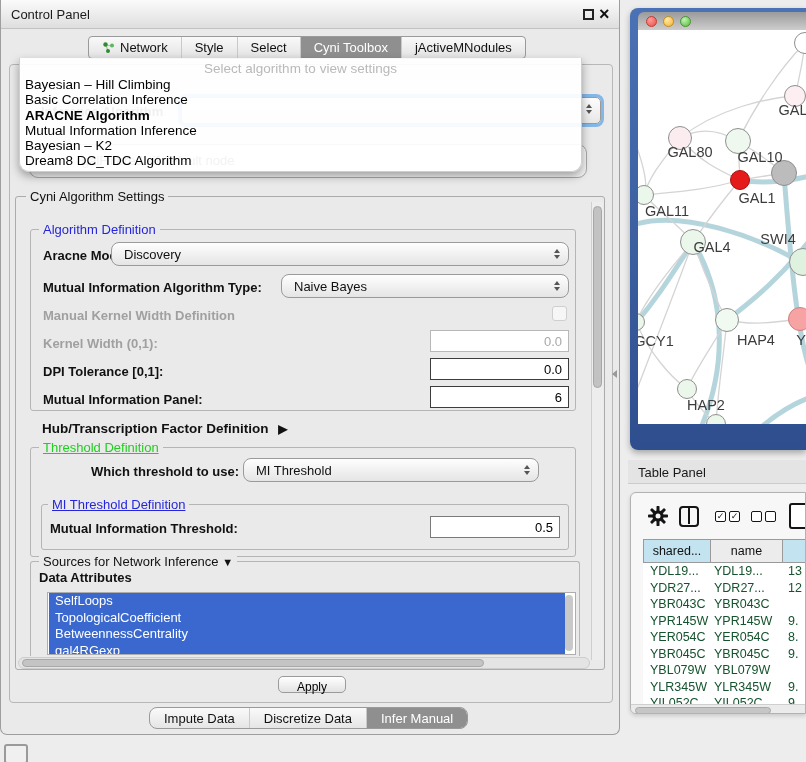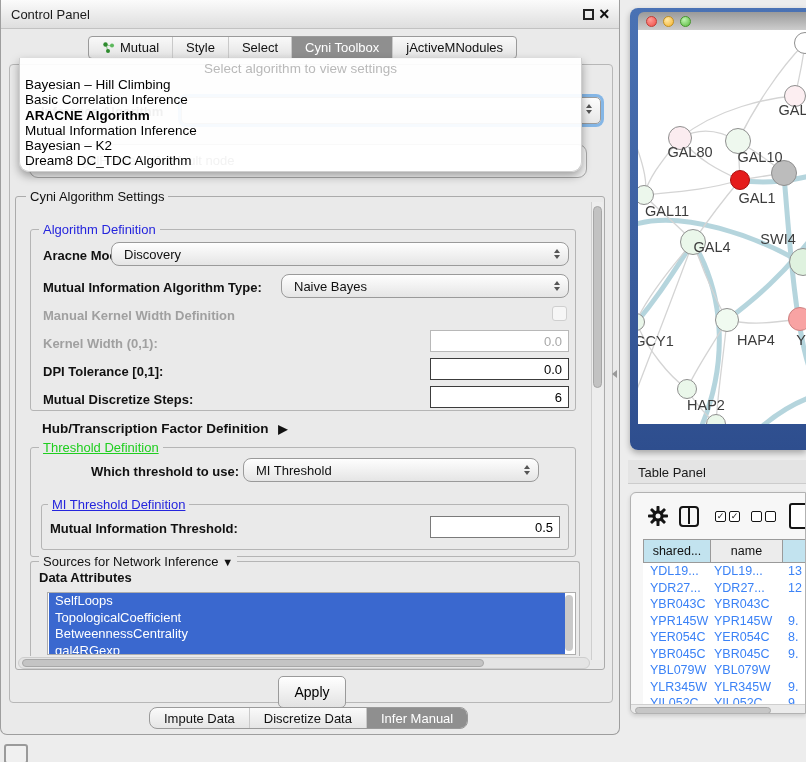--- a/index.html
+++ b/index.html
@@ -56,21 +56,21 @@
 
   .vscroll { position:absolute; right:1px; top:5px; width:12px; height:458px; background:#ededed; border-left:1px solid #cfcfcf; }
   .vthumb { position:absolute; left:1px; top:4px; width:9px; height:182px; background:#c2c2c2; border:1px solid #a6a6a6; border-radius:5px; }
   .hscroll { position:absolute; left:2px; top:460px; width:572px; height:12px; background:#e4e4e4; border:1px solid #cdcdcd; border-radius:6px; }
   .hthumb { position:absolute; left:3px; top:1px; width:462px; height:8px; background:#c4c4c4; border:1px solid #a8a8a8; border-radius:4px; }
 
   .attr-list { position:absolute; left:16px; top:30px; width:529px; height:63px; background:#fff; border:1px solid #adadad; overflow:hidden; }
   .attr-item { height:16.5px; line-height:16.5px; font-size:13px; padding-left:6px; margin-left:1px; width:516px; background:#3a68cf; color:#fff; white-space:nowrap; }
   .attr-scroll { position:absolute; right:2px; top:2px; width:8px; height:56px; background:#c9c9c9; border-radius:4px; }
 
-  .apply-btn { left:277px; top:676px; width:68px; height:32px; border:1px solid #9a9a9a; border-radius:5px; background:linear-gradient(#ffffff,#e2e2e2); font-size:14px; text-align:center; line-height:21px; }
+  .apply-btn { left:277px; top:676px; width:68px; height:17px; border:1px solid #9a9a9a; border-radius:5px; background:linear-gradient(#ffffff,#e2e2e2); font-size:12px; text-align:center; line-height:21px; }
 
   .btabs { left:148px; top:707px; height:22px; display:inline-flex; border:1px solid #9a9a9a; border-radius:8px; overflow:hidden; background:linear-gradient(#fafafa,#e5e5e5); }
   .btab { padding:0 14px; font-size:13px; line-height:21px; border-left:1px solid #c9c9c9; white-space:nowrap; }
   .btab:first-child { border-left:none; }
   .btab.sel { background:#8f8f8f; color:#fff; }
 
   .splitter-arr { left:612px; top:370px; width:0; height:0; border-top:4px solid transparent; border-bottom:4px solid transparent; border-right:5px solid #9a9a9a; }
   .mini-win { left:4px; top:744px; width:24px; height:20px; border:2px solid #9a9a9a; border-radius:3px; background:#f0f0f0; }
 
   
@@ -94,21 +94,21 @@
   .cb-pair { position:absolute; display:flex; gap:3px; }
   .cb { width:11px; height:11px; border:1.6px solid #141414; border-radius:2px; font-size:9px; line-height:9px; text-align:center; color:#141414; background:#fff; }
   .doc-ic { left:158px; top:10px; width:24px; height:26px; border:2.5px solid #141414; border-radius:3px; background:#fff; }
   .tbl-head { position:absolute; left:12px; top:46px; display:grid; grid-template-columns:68px 72px 60px; height:24px; }
   .th { border:1px solid #9a9a9a; border-left:none; font-size:12.5px; text-align:center; line-height:22px; color:#111; overflow:hidden; white-space:nowrap; }
   .th:first-child { border-left:1px solid #9a9a9a; }
   .th.blue { background:#c2e3ef; }
   .th.gray { background:#ececec; }
   .tbl-body { position:absolute; left:12px; top:70px; width:164px; height:141px; overflow:hidden; background:#fff; }
   .tr { display:grid; grid-template-columns:68px 72px 60px; height:16.5px; }
-  .td { font-size:12.5px; line-height:16.5px; white-space:nowrap; overflow:hidden; color:#3b82f6; }
+  .td { font-size:12.5px; line-height:16.5px; white-space:nowrap; overflow:hidden; color:#14532d; }
   .td.c1 { padding-left:7px; } .td.c2 { padding-left:3px; } .td.c3 { padding-left:5px; }
   .tp-hscroll { position:absolute; left:0px; top:211px; width:176px; height:11px; background:#ebebeb; border-top:1px solid #cfcfcf; }
   .tp-hthumb { position:absolute; left:4px; top:1.5px; width:136px; height:7px; background:#c6c6c6; border:1px solid #aaaaaa; border-radius:4px; }
 </style>
 </head>
 <body>
 
 <div class="abs cpanel">
   <div class="abs titlebar">
     <div class="abs cp-title">Control Panel</div>
@@ -118,21 +118,21 @@
 
   <div class="abs tabstrip">
     <div class="tab">
       <svg width="13" height="13">
         <line x1="4" y1="4" x2="10" y2="5" stroke="#9acb9a" stroke-width="1.2"></line>
         <line x1="4" y1="4" x2="6" y2="10" stroke="#9acb9a" stroke-width="1.2"></line>
         <circle cx="3.5" cy="3.5" r="2.2" fill="#2e8b2e"></circle>
         <circle cx="10" cy="4.5" r="2" fill="#5cb85c"></circle>
         <circle cx="6" cy="10" r="2" fill="#2e8b2e"></circle>
       </svg>
-      <span>Mutual</span>
+      <span>Network</span>
     </div>
     <div class="tab">
         <span>Style</span>
       </div>
     <div class="tab">
         <span>Select</span>
       </div>
     <div class="tab sel">
         <span>Cyni Toolbox</span>
       </div>
@@ -194,21 +194,21 @@
 
       <div class="flabel dis" style="left:12px;top:78px;">Manual Kernel Width Definition</div>
       <div class="checkbox" style="left:521px;top:76px;"></div>
 
       <div class="flabel dis" style="left:12px;top:106px;">Kernel Width (0,1):</div>
       <input class="numfield dis" style="left: 399px; top: 100px; width: 139px;" readonly="" value="0.0">
 
       <div class="flabel" style="left:12px;top:134px;">DPI Tolerance [0,1]:</div>
       <input class="numfield en" style="left: 399px; top: 128px; width: 139px;" readonly="" value="0.0">
 
-      <div class="flabel" style="left:12px;top:162px;">Mutual Discretize Steps:</div>
+      <div class="flabel" style="left:12px;top:162px;">Mutual Information Panel:</div>
       <input class="numfield en" style="left: 399px; top: 156px; width: 139px;" readonly="" value="6">
     </div>
 
     <div class="flabel" style="left:26px;top:224px;font-size:13.5px;">
       <span>Hub/Transcription Factor Definition</span>
       <span style="color:#111;font-size:12px;margin-left:6px;">▶</span>
     </div>
 
     <div class="group" style="left:14px;top:250px;width:546px;height:110px;">
       <span class="legend leg-green" style="left:8px;">Threshold Definition</span>

